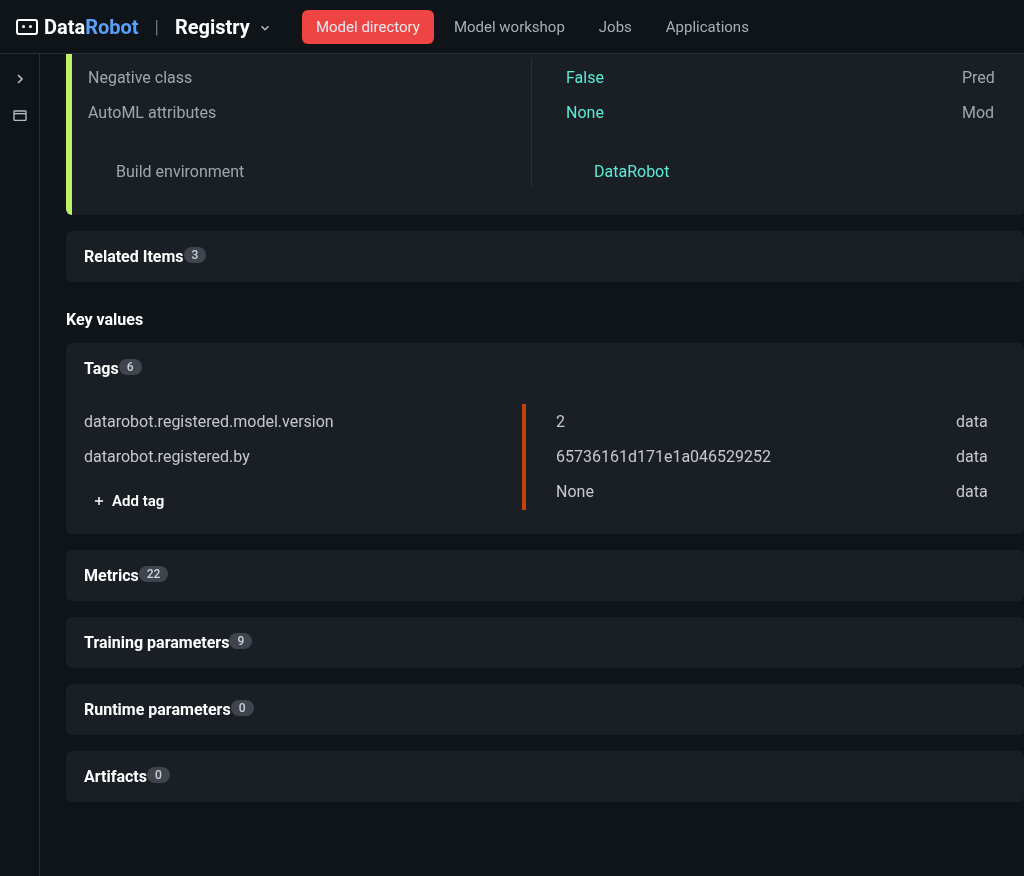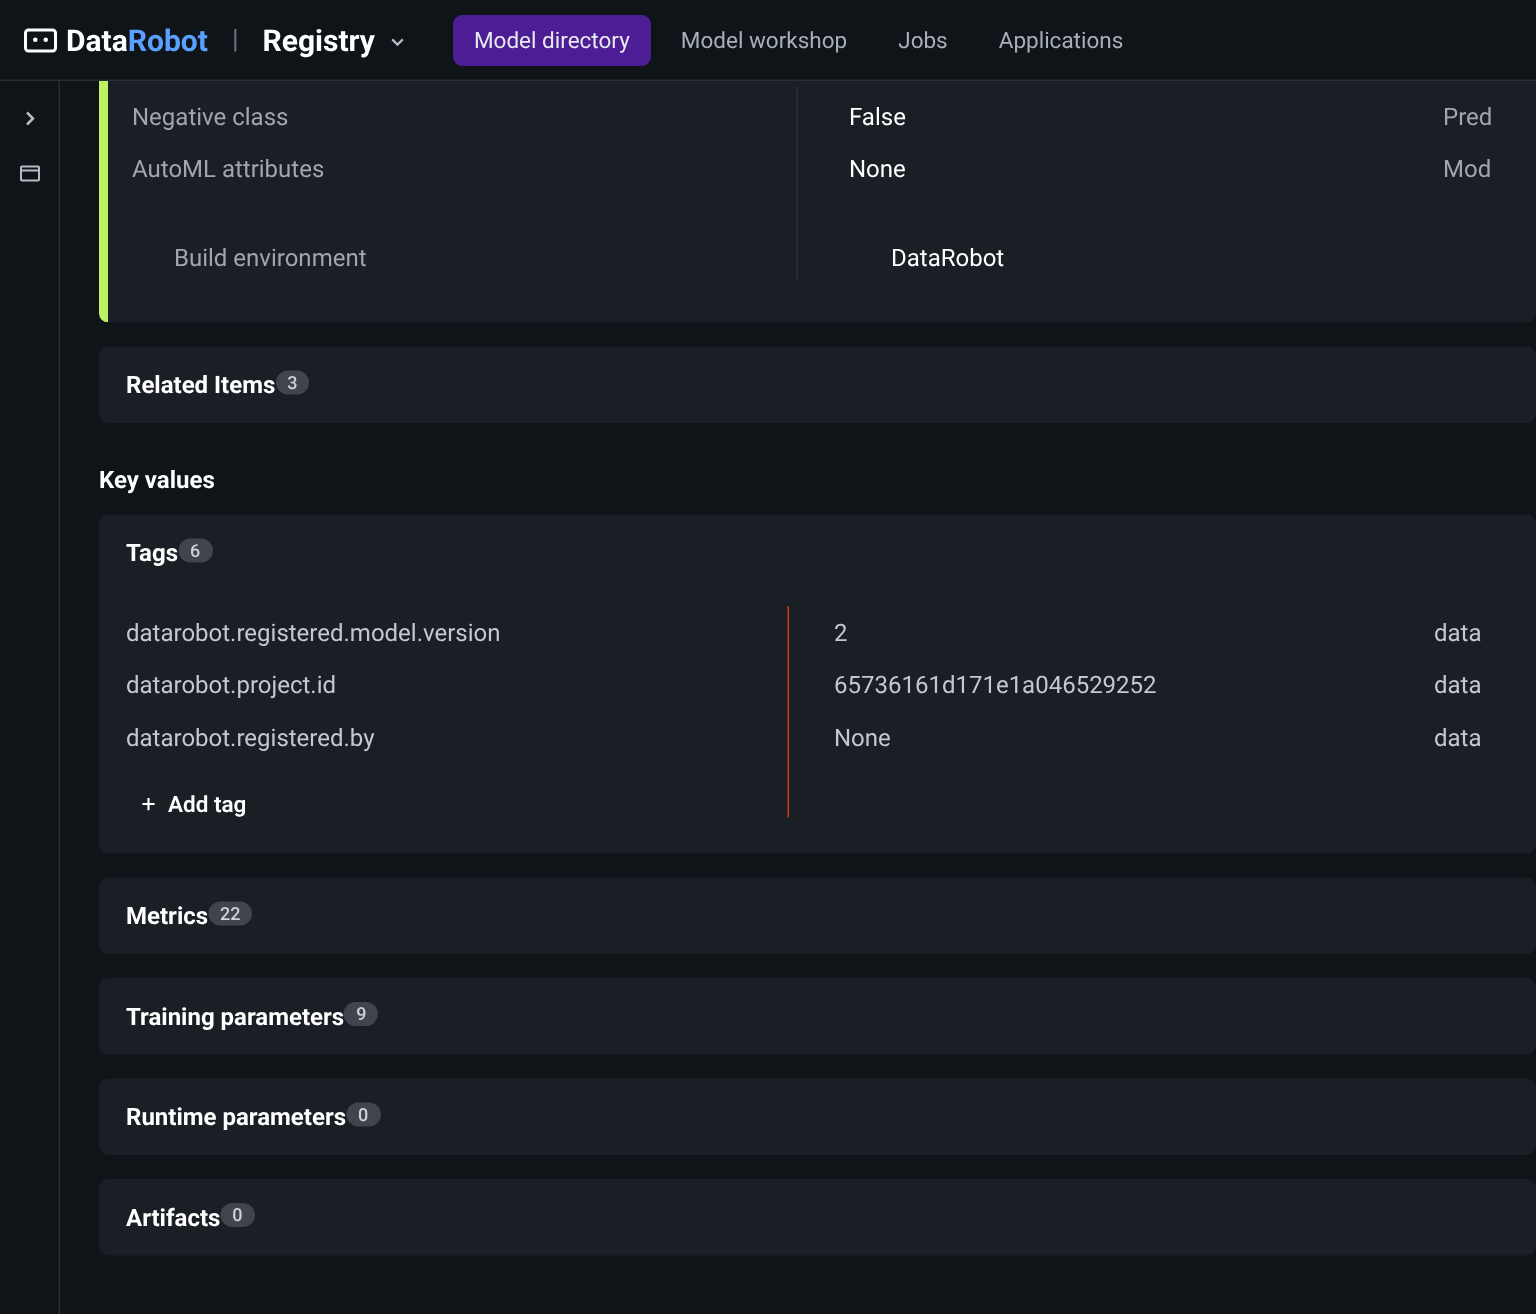--- a/index.html
+++ b/index.html
@@ -71,21 +71,21 @@
     margin-left: 16px;
   }
   .nav-tab {
     padding: 8px 14px;
     border-radius: 6px;
     font-size: 15px;
     color: #a9afb8;
     cursor: pointer;
   }
   .nav-tab.active {
-    background: #4c1d95;
+    background: #ef4444;
     color: #e7eaee;
   }
 
   
   .layout {
     display: flex;
     height: calc(100% - 54px);
   }
   .rail {
     width: 40px;
@@ -133,21 +133,21 @@
     grid-template-columns: 460px 430px 1fr;
   }
   .prop-col {
     padding-right: 24px;
   }
   .prop-col.left { padding-left: 16px; border-right: 1px solid #2a2f36; }
   .prop-col.mid { padding-left: 34px; }
   .prop-col.right { padding-left: 0; }
   .prop-row {
     padding: 10px 0 6px;
-    color: #ffffff;
+    color: #5eead4;
     font-size: 16px;
     white-space: nowrap;
   }
   .prop-row.lbl { color: #a1a6ae; }
   .prop-row.space-top { padding-top: 34px; margin-left: 28px; }
 
   
   .section-card {
     background: #1a1f26;
     border-radius: 6px;
@@ -185,21 +185,21 @@
   }
 
   
   .tags-body {
     padding: 10px 0 24px;
   }
   .tags-grid {
     display: grid;
     grid-template-columns: 460px 430px 1fr;
   }
-  .tags-col.left { padding-left: 18px; border-right: 1px solid #c2410c; }
+  .tags-col.left { padding-left: 18px; border-right: 4px solid #c2410c; }
   .tags-col.mid { padding-left: 30px; }
   .tags-col.right { padding-left: 0; }
   .tag-row {
     padding: 8px 0;
     font-size: 16px;
     color: #c5c8cc;
     white-space: nowrap;
   }
   .add-tag {
     display: flex;
@@ -287,21 +287,20 @@
 
       <div class="section-card">
         <div class="section-header">
           <span class="section-title">Tags</span>
           <span class="badge">6</span>
         </div>
         <div class="tags-body">
           <div class="tags-grid">
             <div class="tags-col left">
               <div class="tag-row">datarobot.registered.model.version</div>
-              <div class="tag-row">datarobot.project.id</div>
               <div class="tag-row">datarobot.registered.by</div>
               <div class="add-tag">
                 <svg width="14" height="14" viewBox="0 0 24 24" fill="none" stroke="currentColor" stroke-width="2.5">
                     <line x1="12" y1="5" x2="12" y2="19"></line>
                     <line x1="5" y1="12" x2="19" y2="12"></line>
                   </svg>
                 <span>Add tag</span>
               </div>
             </div>
             <div class="tags-col mid">

